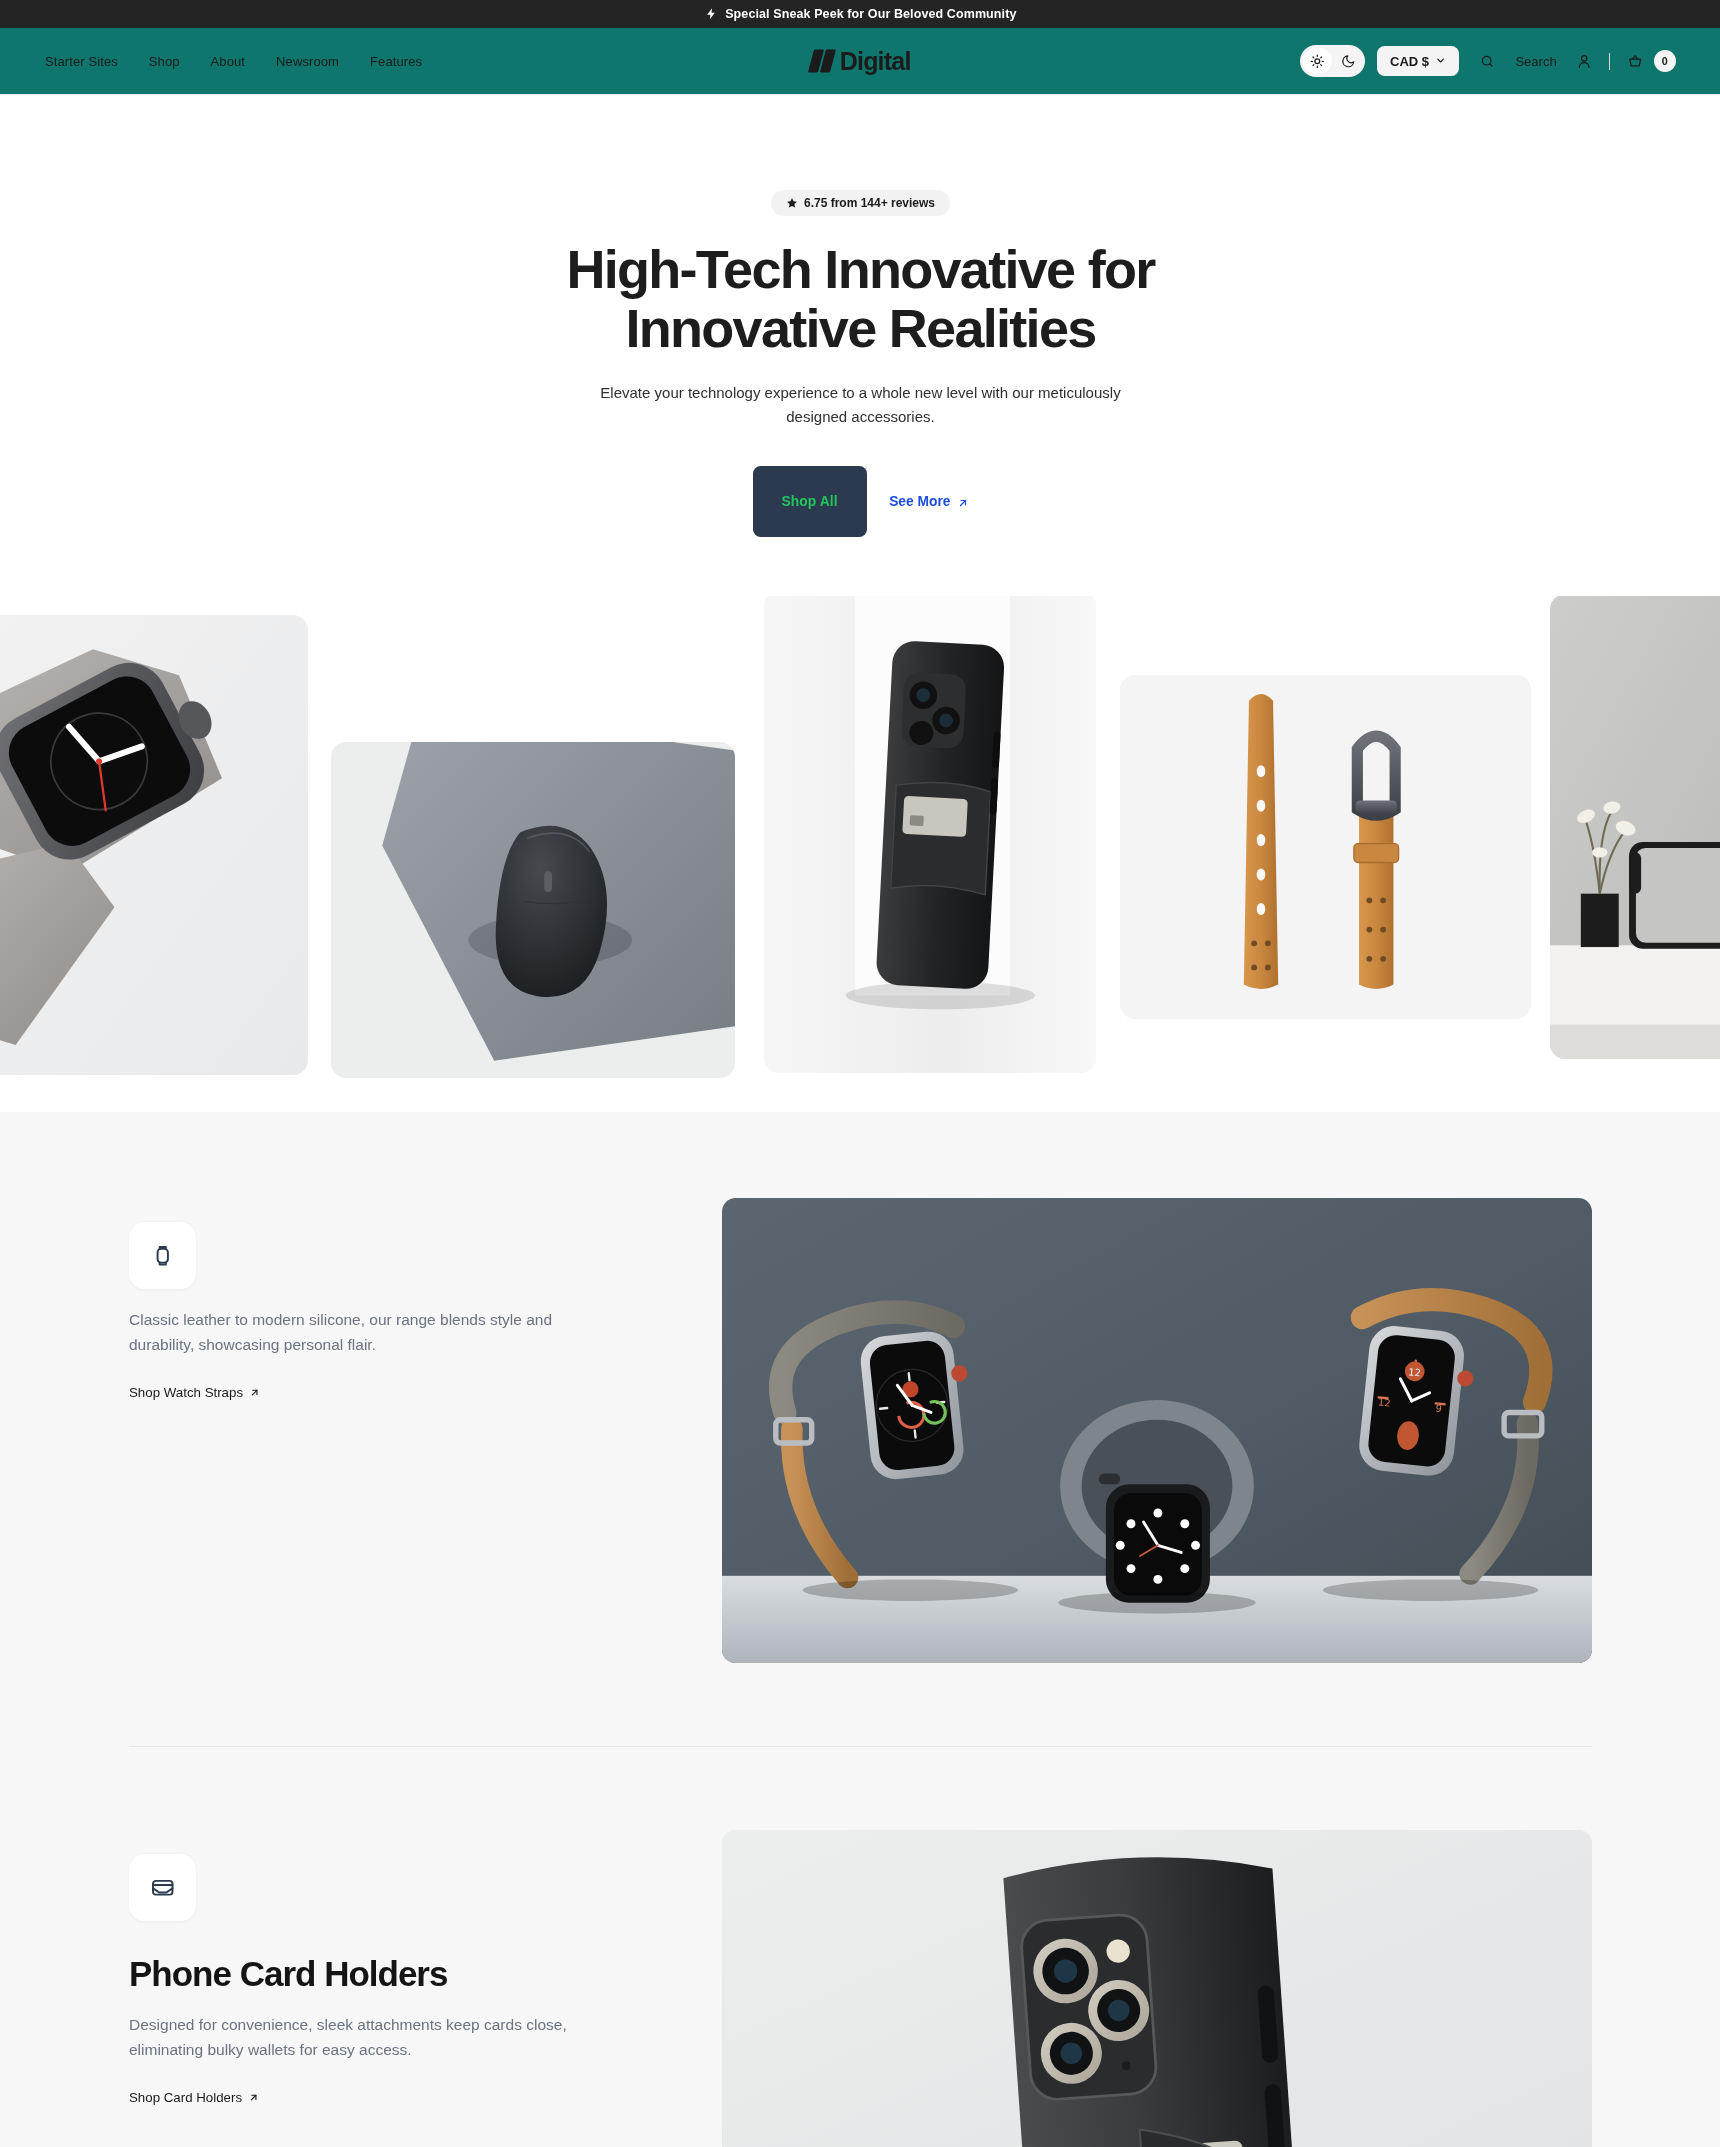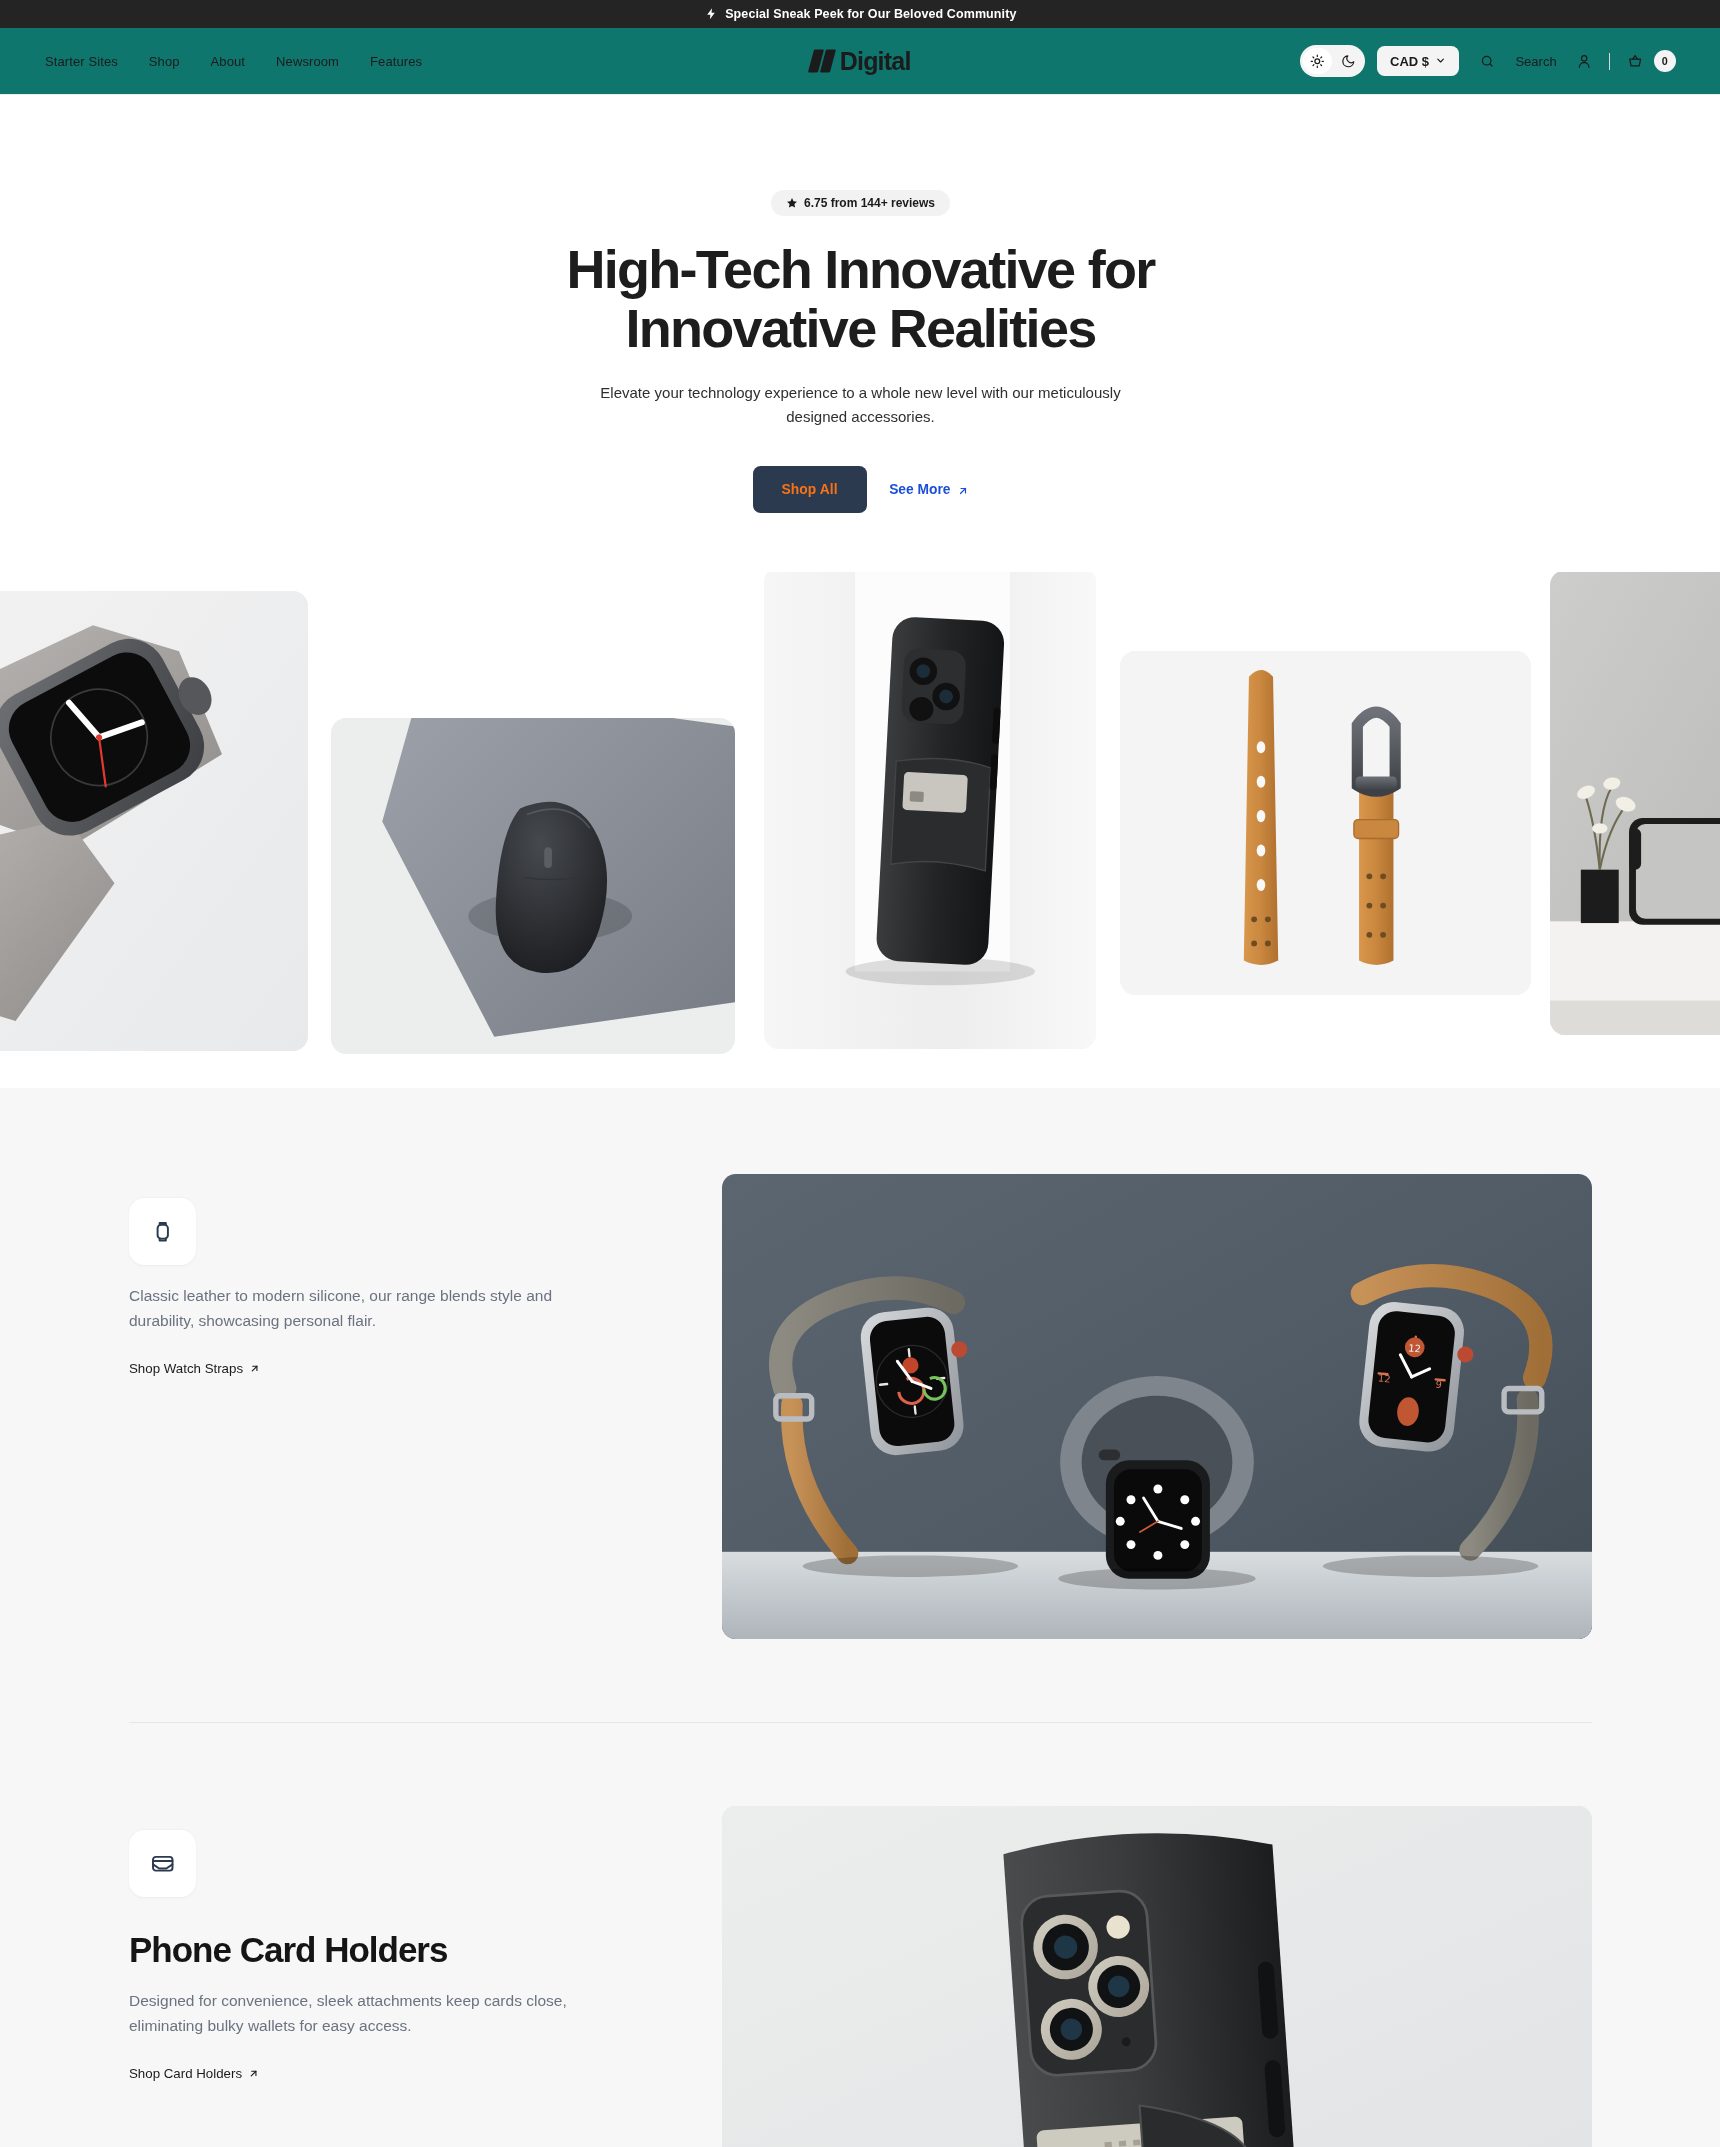--- a/index.html
+++ b/index.html
@@ -84,22 +84,22 @@
     letter-spacing:-1.7px;color:#1d1d1d;
   }
   .hero p{
     margin:22.4px auto 0;max-width:551px;font-size:15px;line-height:1.62;
     color:#2f2f2f;font-weight:400;
   }
   .cta-row{
     margin-top:36px;display:flex;align-items:center;justify-content:center;gap:22.4px;
   }
   .btn-primary{
-    background:#2c3a4f;color:#f97316;border:none;border-radius:7.7px;
-    padding:16px 29px;font-size:13.8px;font-weight:700;cursor:pointer;
+    background:#2c3a4f;color:#22c55e;border:none;border-radius:7.7px;
+    padding:28px 29px;font-size:13.8px;font-weight:700;cursor:pointer;
     font-family:inherit;letter-spacing:0.1px;
   }
   .btn-link{
     display:inline-flex;align-items:flex-end;gap:6px;background:none;border:none;
     font-size:13.8px;font-weight:700;color:#1d4ed8;cursor:pointer;font-family:inherit;
   }
 
   
   .gallery{
     margin-top:59px;height:516px;position:relative;overflow:hidden;width:1721px;

